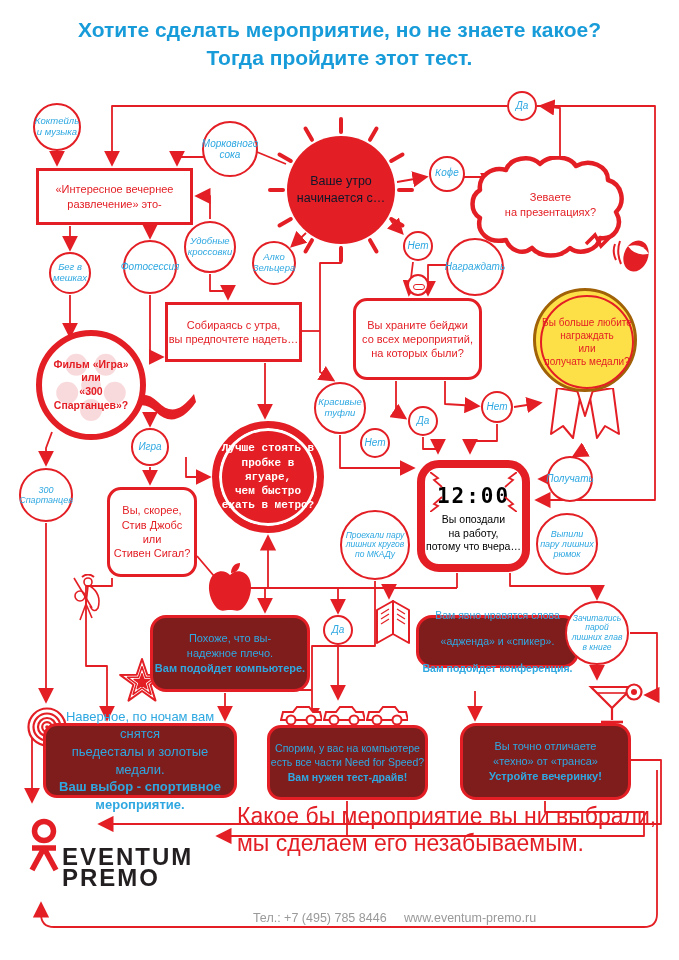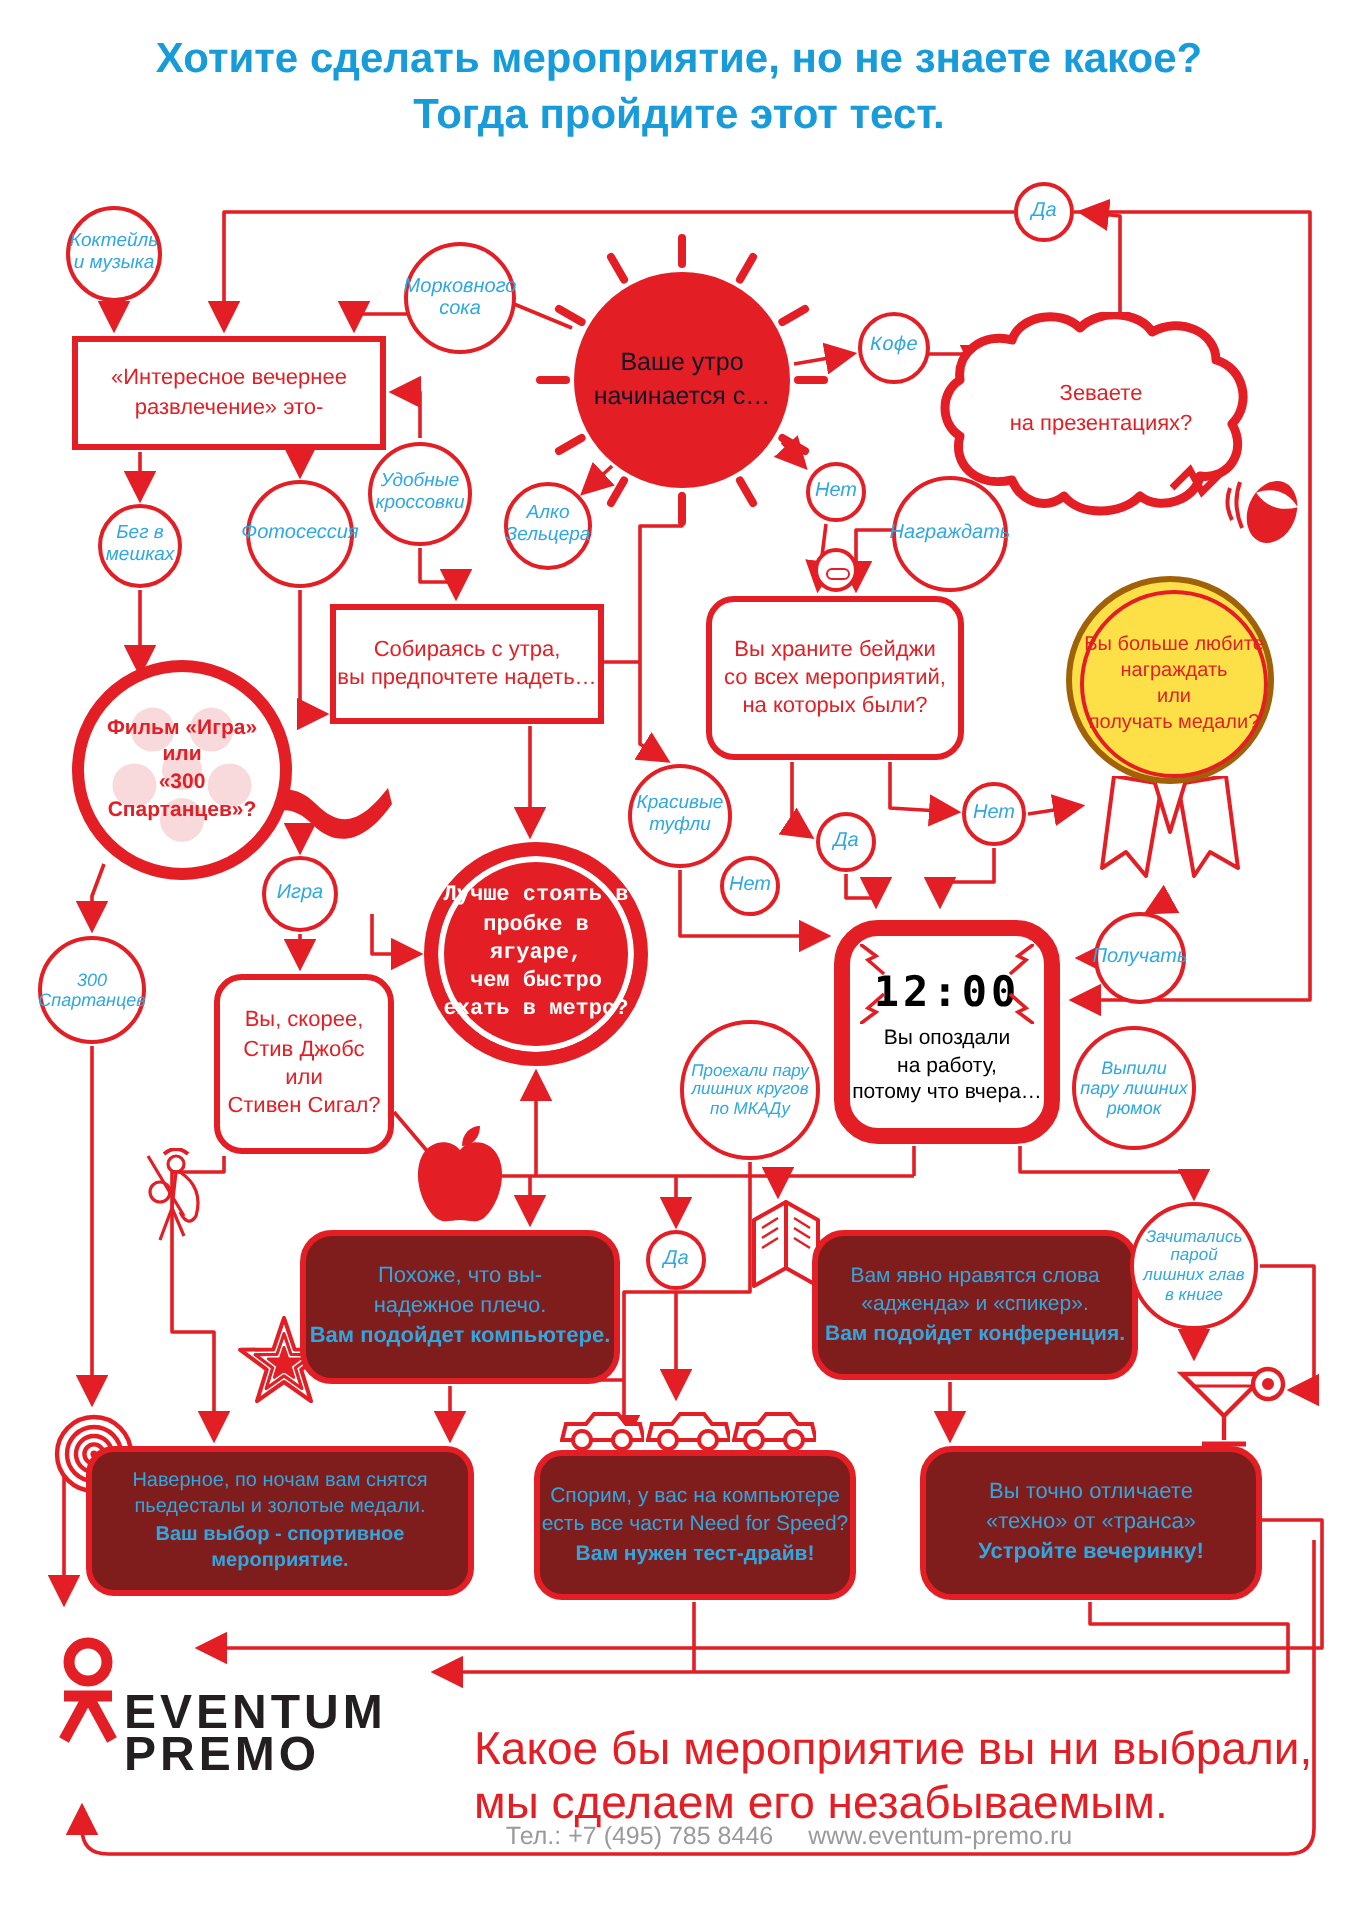--- a/index.html
+++ b/index.html
@@ -345,27 +345,27 @@
     <circle cx="46" cy="10" r="7.5" fill="#fff" stroke="#E31E24" stroke-width="2.2"></circle>
     <circle cx="46" cy="10" r="3" fill="#E31E24"></circle>
   </svg>
 
   <div class="abs rbox" style="left:150px;top:615px;width:160px;height:77px;font-size:11px;">
     <div>Похоже, что вы-</div>
     <div>надежное плечо.</div>
     <div class="strong">Вам подойдет компьютере.</div>
   </div>
 
-  <div class="abs rbox" style="left:406px;top:615px;width:163px;height:75px;font-size:10.5px;">
+  <div class="abs rbox" style="left:416px;top:615px;width:163px;height:53px;font-size:10.5px;gap:12px;">
     <div>Вам явно нравятся слова</div>
     <div>«адженда» и «спикер».</div>
     <div class="strong">Вам подойдет конференция.</div>
   </div>
 
-  <div class="abs rbox" style="left:43px;top:723px;width:194px;height:75px;border-radius:14px;font-size:10px;justify-content:center;">
+  <div class="abs rbox" style="left:43px;top:723px;width:194px;height:75px;border-radius:14px;font-size:13px;justify-content:center;">
     <div>Наверное, по ночам вам снятся</div>
     <div>пьедесталы и золотые медали.</div>
     <div class="strong">Ваш выбор - спортивное мероприятие.</div>
   </div>
 
   <div class="abs rbox" style="left:267px;top:725px;width:161px;height:75px;border-radius:14px;font-size:10.5px;">
     <div>Спорим, у вас на компьютере</div>
     <div>есть все части Need for Speed?</div>
     <div class="strong">Вам нужен тест-драйв!</div>
   </div>
@@ -379,21 +379,21 @@
   <svg class="abs node" style="left:24px;top:818px;" width="40" height="62">
     <circle cx="20" cy="13" r="9.5" fill="none" stroke="#E31E24" stroke-width="5.5"></circle>
     <line x1="8" y1="30" x2="32" y2="30" stroke="#E31E24" stroke-width="5.5"></line>
     <line x1="20" y1="30" x2="8" y2="52" stroke="#E31E24" stroke-width="5.5"></line>
     <line x1="20" y1="30" x2="32" y2="52" stroke="#E31E24" stroke-width="5.5"></line>
   </svg>
   <div class="abs logo-text" style="left:62px;top:846px;">
     <div>EVENTUM</div>
     <div>PREMO</div>
   </div>
-  <div class="abs slogan" style="left:237px;top:861px;width:440px;">
+  <div class="abs slogan" style="left:237px;top:803px;width:440px;">
     <div>Какое бы мероприятие вы ни выбрали,</div>
     <div>мы сделаем его незабываемым.</div>
   </div>
   <div class="abs phone" style="left:110px;top:911px;width:569px;">
     <span>Тел.: +7 (495) 785 8446</span>
     <span style="margin-left:14px;">www.eventum-premo.ru</span>
   </div>
 
 </div>
 

